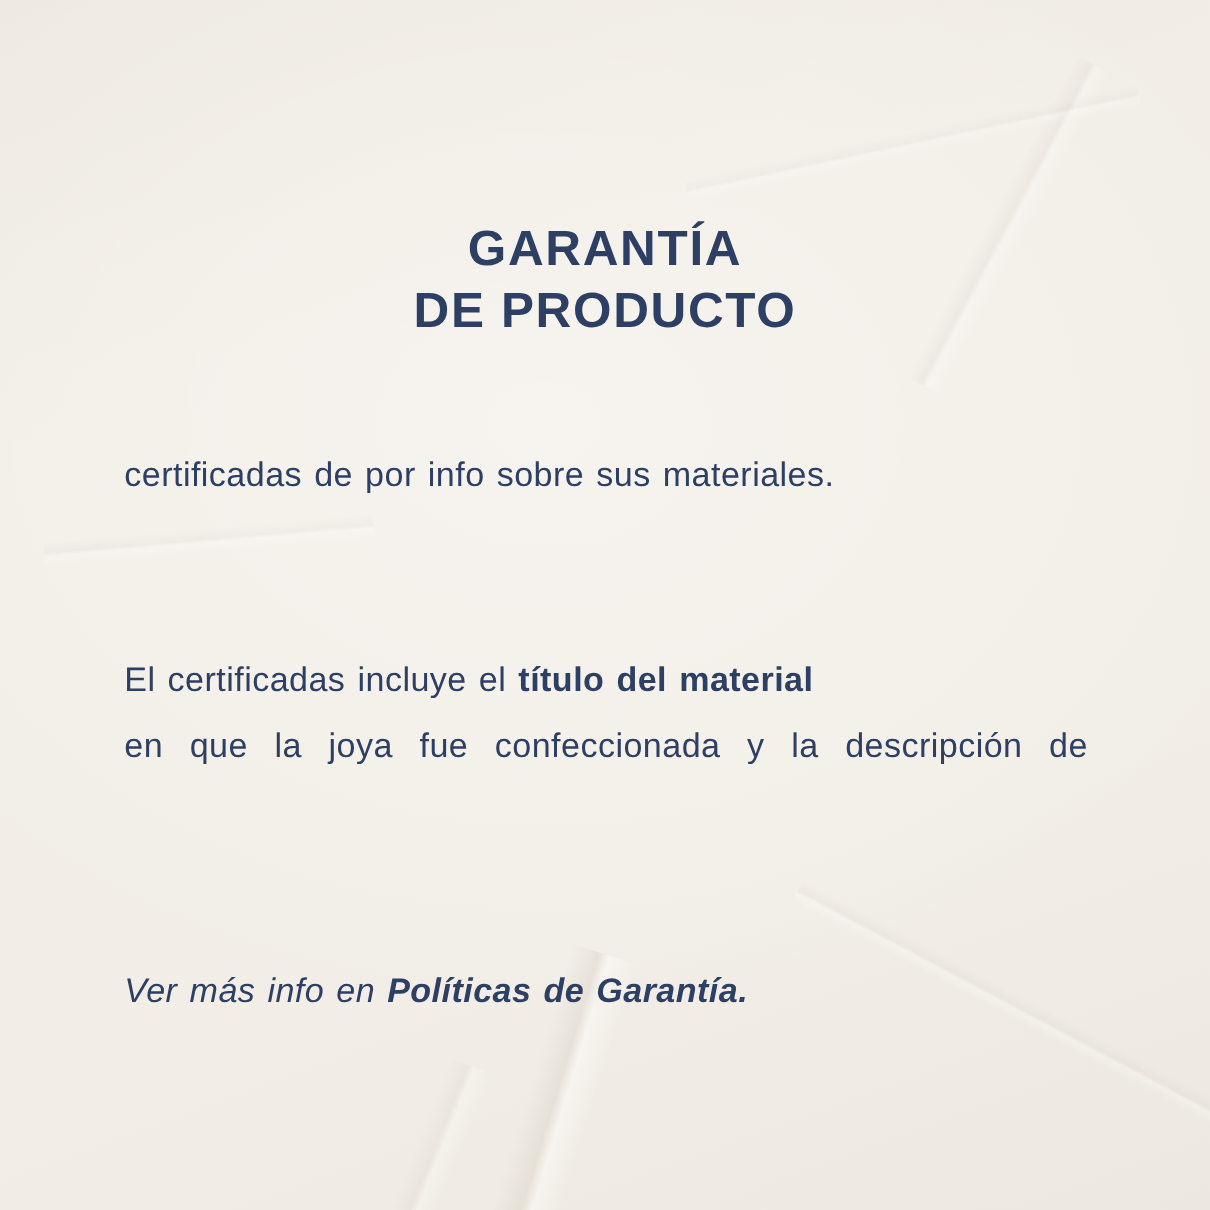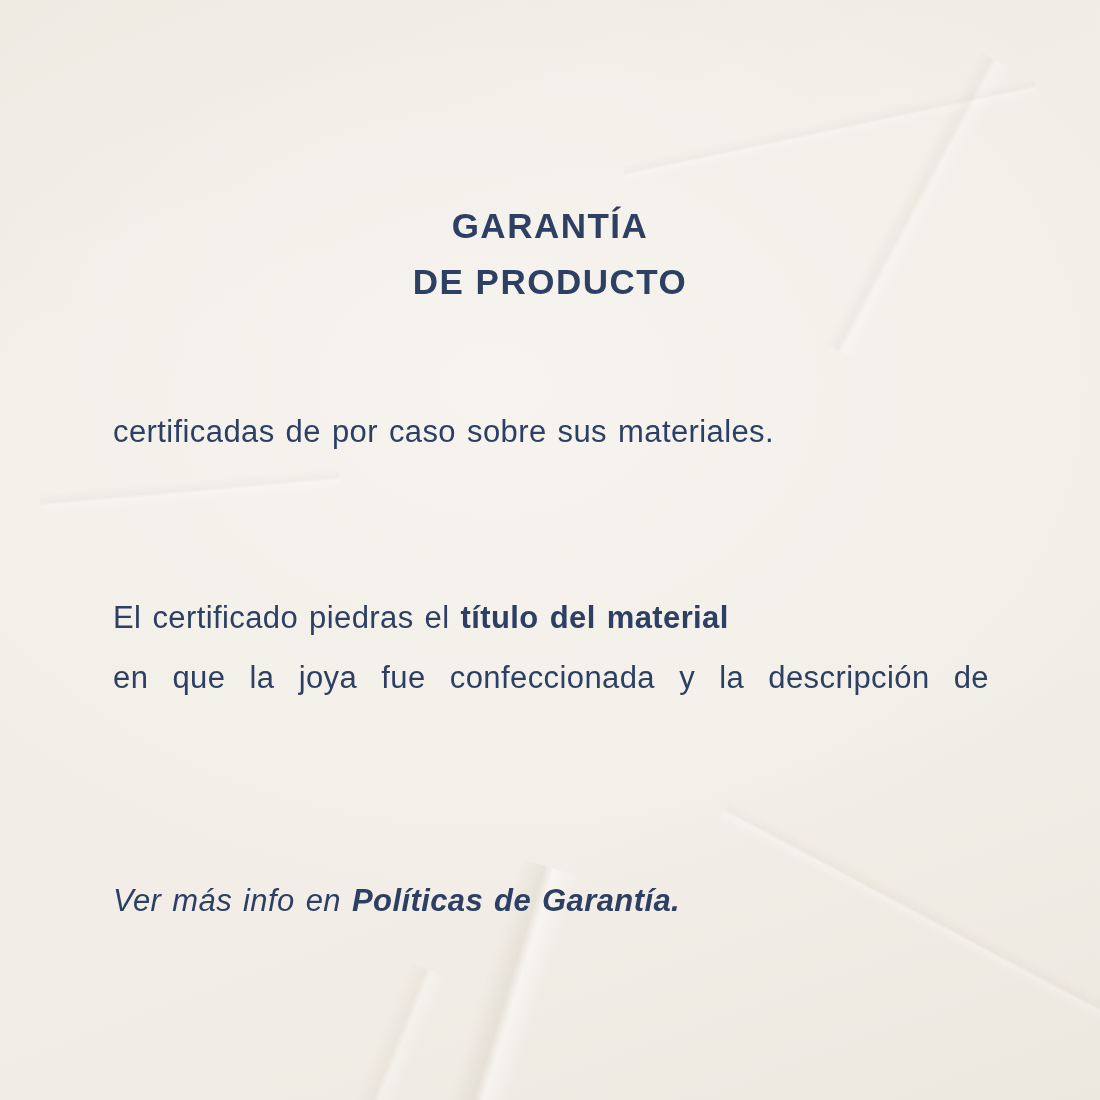--- a/index.html
+++ b/index.html
@@ -50,21 +50,21 @@
   .crease-6 { left: 700px; top: 900px; width: 430px; height: 22px; transform: rotate(28deg);
               background: linear-gradient(180deg, rgba(0,0,0,0) 0%, rgba(203,194,178,0.25) 45%, rgba(255,255,255,0.5) 60%, rgba(0,0,0,0) 100%);
               opacity: .55; }
 
   .title {
     position: absolute;
     left: 0;
     top: 198px;
     width: 1100px;
     text-align: center;
-    font-size: 35px;
+    font-size: 45px;
     font-weight: 700;
     letter-spacing: 1.5px;
     line-height: 56px;
     color: var(--ink);
   }
   .title-line { display: block; }
 
   .bodytext {
     position: absolute;
     left: 113px;
@@ -107,24 +107,24 @@
   <div class="crease crease-4"></div>
   <div class="crease crease-5"></div>
   <div class="crease crease-6"></div>
 
   <h1 class="title">
     <span class="title-line">GARANTÍA</span>
     <span class="title-line">DE PRODUCTO</span>
   </h1>
 
   <div class="bodytext p1">
-    <span class="line">certificadas de por caso sobre sus materiales.</span>
+    <span class="line">certificadas de por info sobre sus materiales.</span>
   </div>
 
   <div class="bodytext p2">
-    <span class="line"><span>El certificado piedras el </span><span class="bold-inline">título del material</span></span>
+    <span class="line"><span>El certificadas incluye el </span><span class="bold-inline">título del material</span></span>
     <span class="line justified">en que la joya fue confeccionada y la descripción de</span>
   </div>
 
   <div class="footer-note">
     <span>Ver más info en </span><span class="bold-inline">Políticas de Garantía.</span>
   </div>
 </div>
 
 </body></html>

